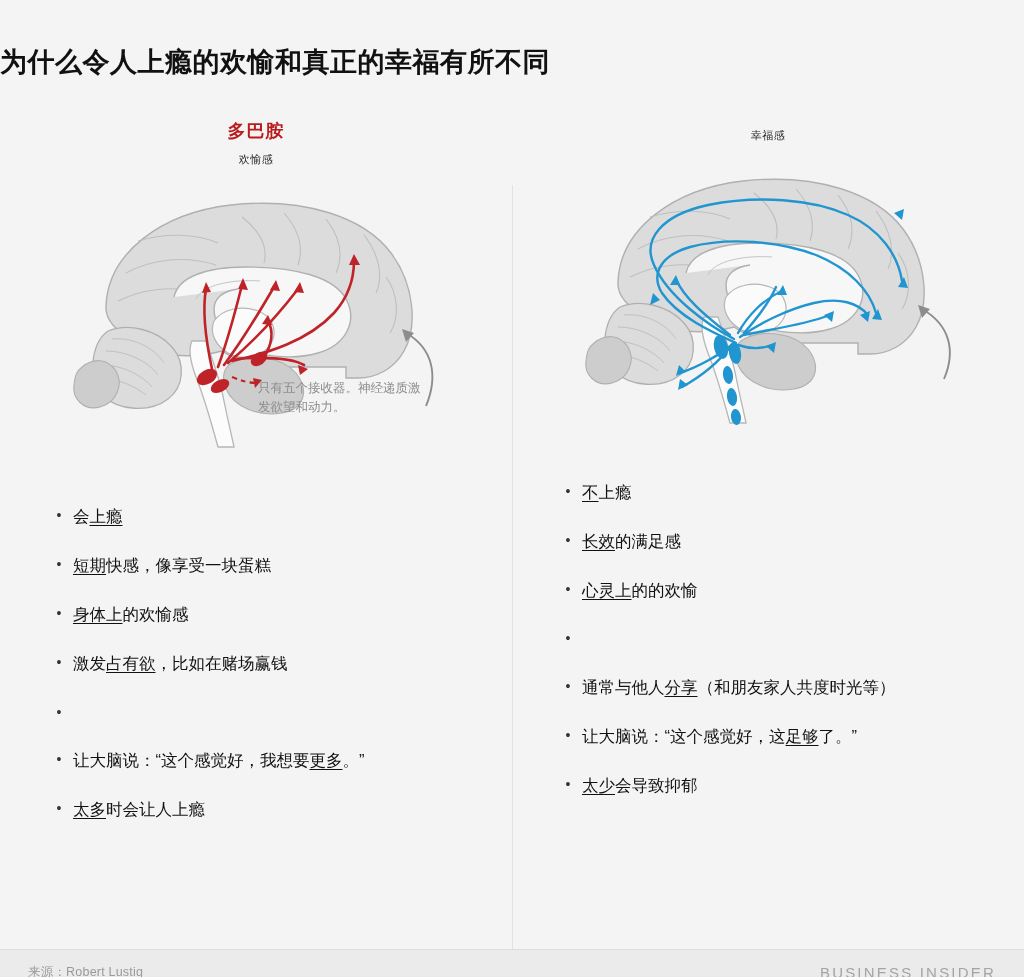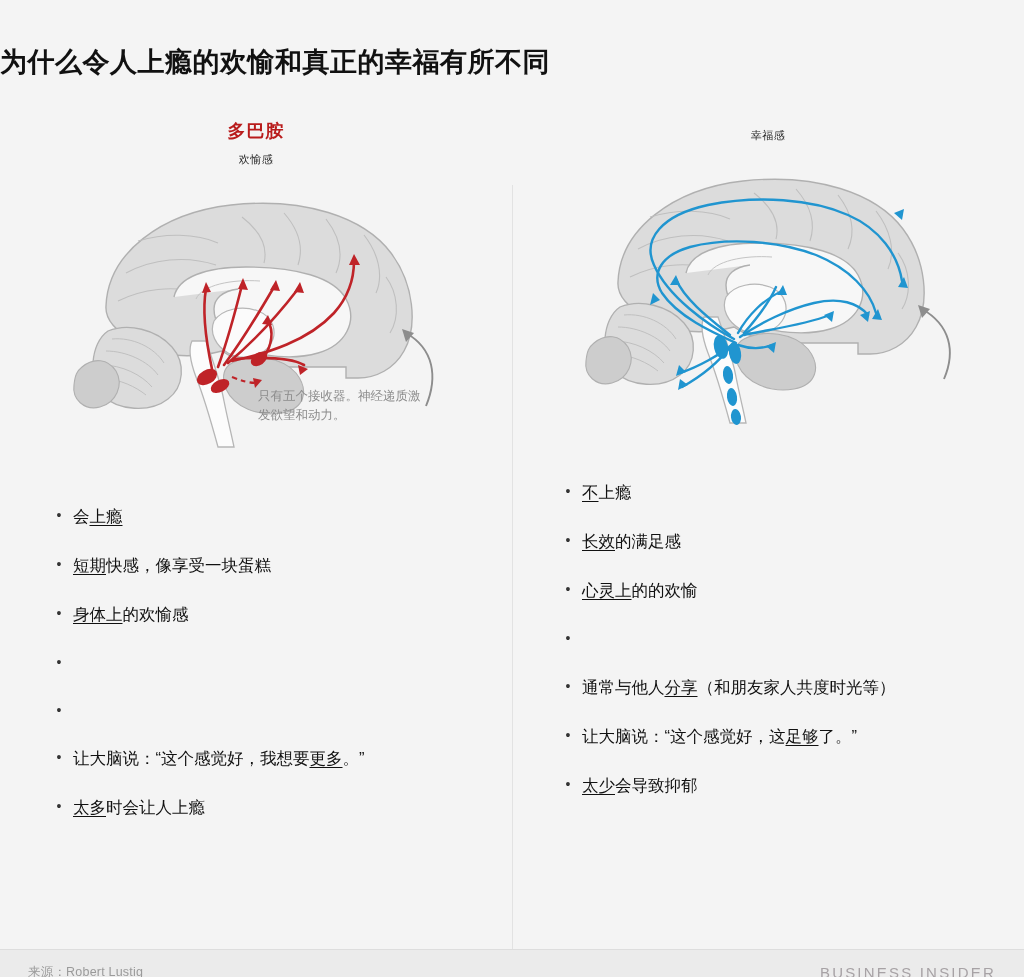--- a/index.html
+++ b/index.html
@@ -82,21 +82,21 @@
     margin: 0 auto;
   }
   .caption {
     position: absolute;
     font-size: 12.5px;
     line-height: 1.55;
     color: #8c8c8c;
     text-align: left;
     width: 165px;
   }
-  .caption.left-cap { left: 258px; top: 198px; margin-top: 8px; }
+  .caption.left-cap { left: 258px; top: 198px; }
   .caption.right-cap { left: 273px; top: 192px; }
 
   
   .bullets {
     margin-top: 54px;
     padding-left: 0;
   }
   .bullet {
     display: flex;
     align-items: flex-start;
@@ -237,20 +237,21 @@
         <div class="bullet">
           <span class="dot">•</span>
           <span class="txt"><u>短期</u>快感，像享受一块蛋糕</span>
         </div>
         <div class="bullet">
           <span class="dot">•</span>
           <span class="txt"><u>身体上</u>的欢愉感</span>
         </div>
         <div class="bullet">
           <span class="dot">•</span>
+          <span class="txt">激发<u>占有欲</u>，比如在赌场赢钱</span>
         </div>
         <div class="bullet">
           <span class="dot">•</span>
         </div>
         <div class="bullet">
           <span class="dot">•</span>
           <span class="txt">让大脑说：“这个感觉好，我想要<u>更多</u>。”</span>
         </div>
         <div class="bullet">
           <span class="dot">•</span>

